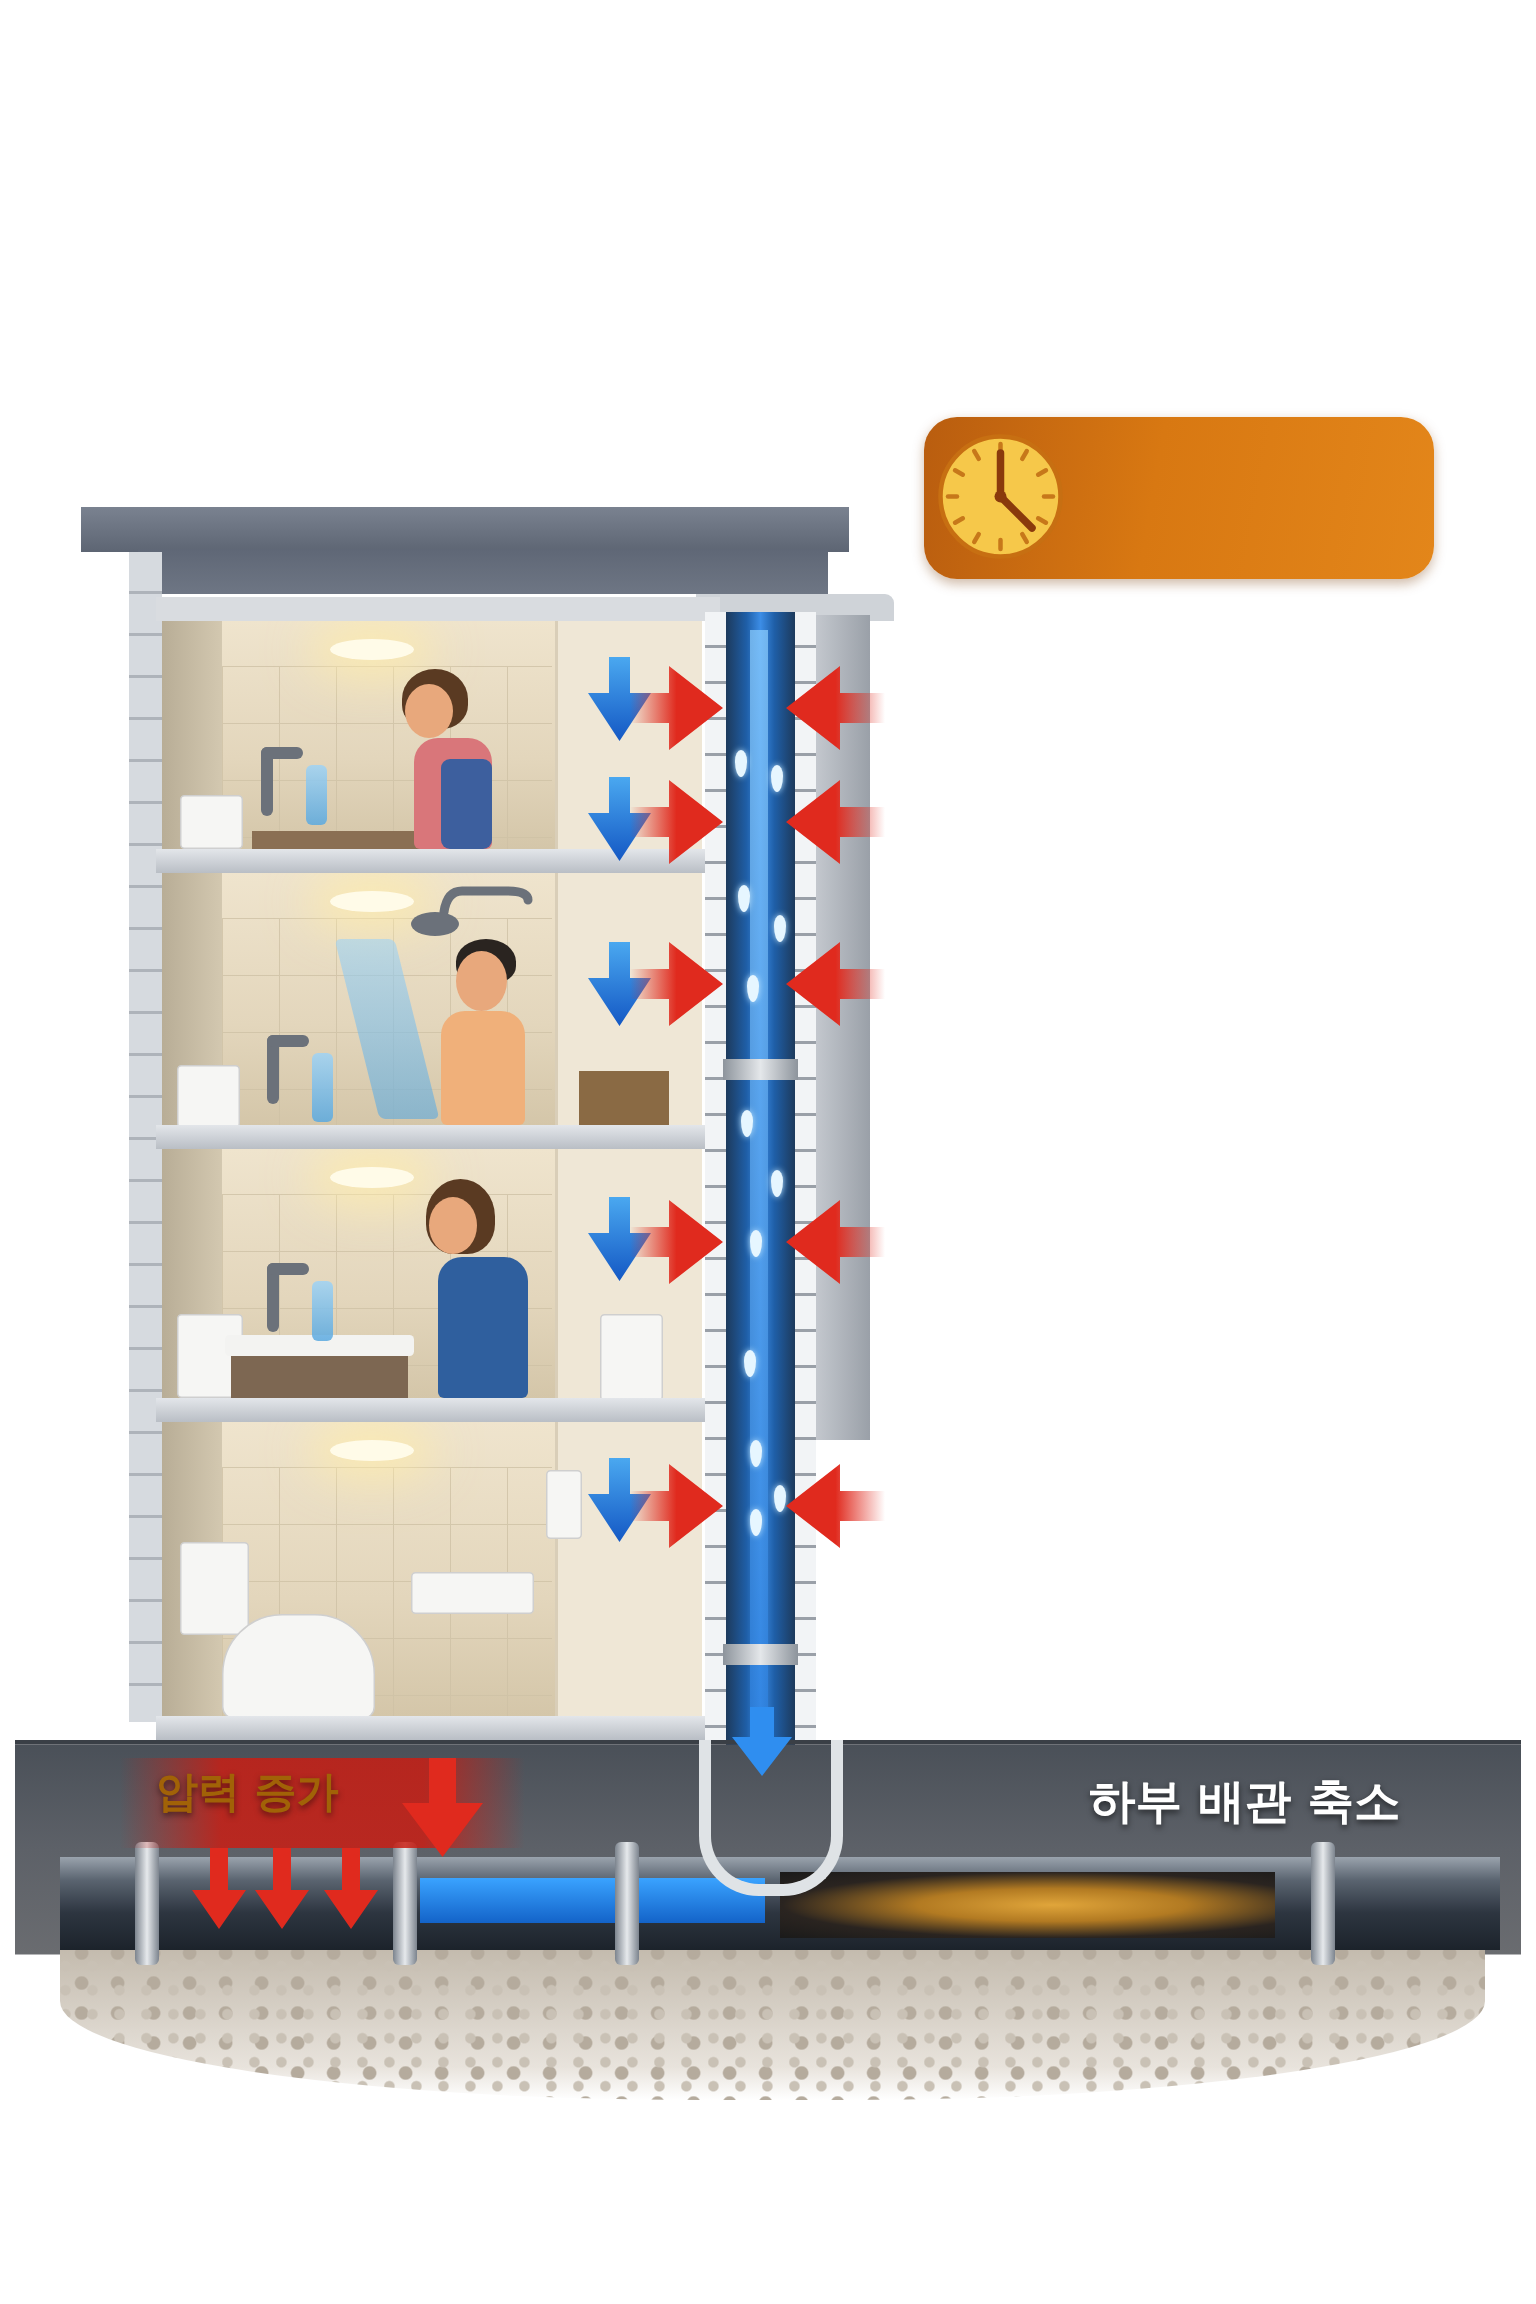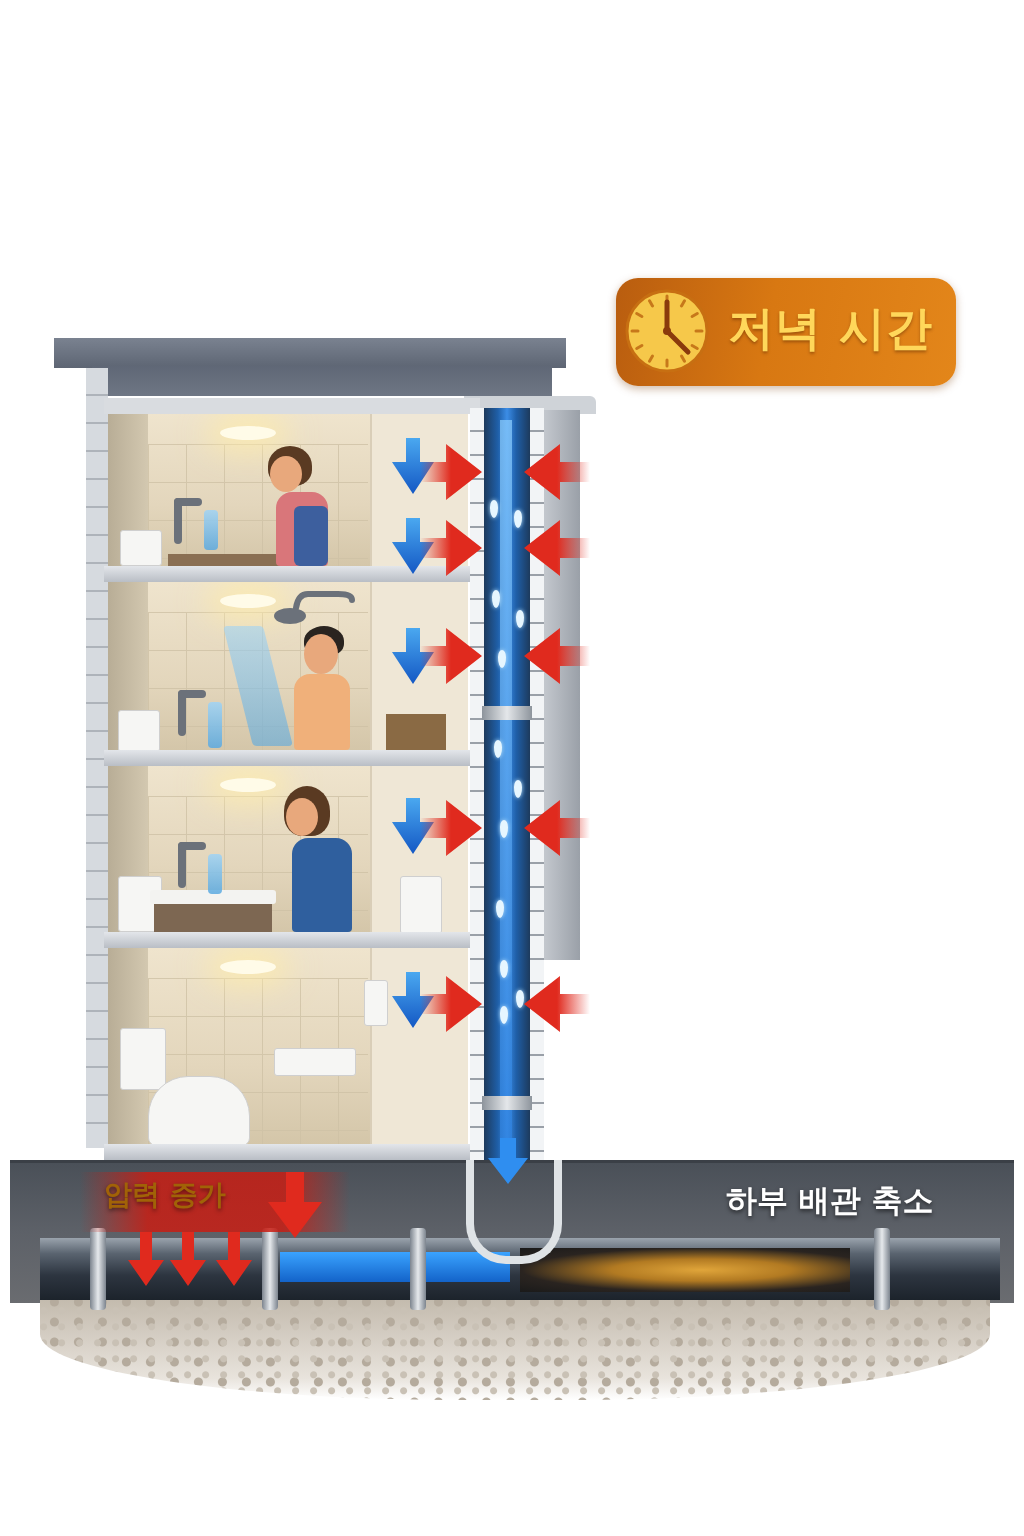--- a/index.html
+++ b/index.html
@@ -101,21 +101,20 @@
         <line x1="60.5" y1="73.3" x2="57.5" y2="68.1"></line>
       <line x1="25.5" y1="73.3" x2="28.5" y2="68.1"></line>
         <line x1="12.7" y1="60.5" x2="17.9" y2="57.5"></line>
       <line x1="12.7" y1="25.5" x2="17.9" y2="28.5"></line>
         <line x1="25.5" y1="12.7" x2="28.5" y2="17.9"></line>
     </g>
     <line x1="43" y1="43" x2="43" y2="14" stroke="#8a3a0c" stroke-width="5" stroke-linecap="round"></line>
     <line x1="43" y1="43" x2="64" y2="64" stroke="#8a3a0c" stroke-width="5" stroke-linecap="round"></line>
     <circle cx="43" cy="43" r="4" fill="#8a3a0c"></circle>
   </svg>
-  <div class="abs badge-text">저녁 시간</div>
 </div>
 
 <div class="abs roof"></div>
 <div class="abs roof-under"></div>
 <div class="abs parapet"></div>
 <div class="abs outer-wall"></div>
 <div class="abs right-wall"></div>
 <div class="abs top-slab"></div>
 
 <div class="abs floor" style="top:414px;height:152px;">

